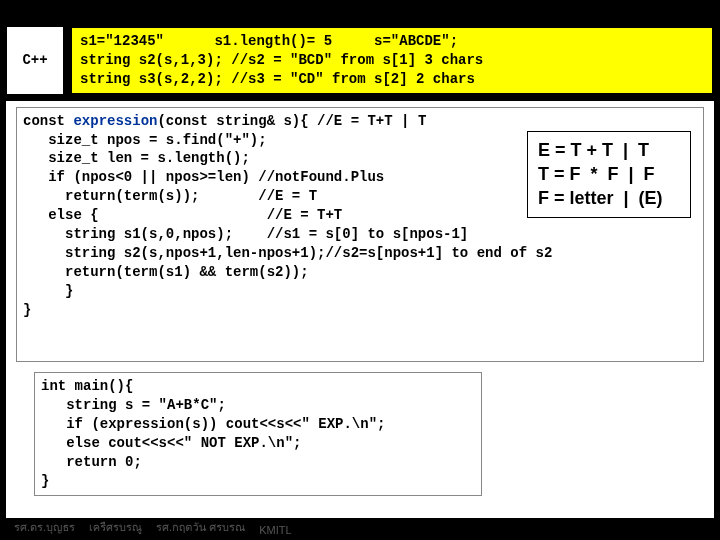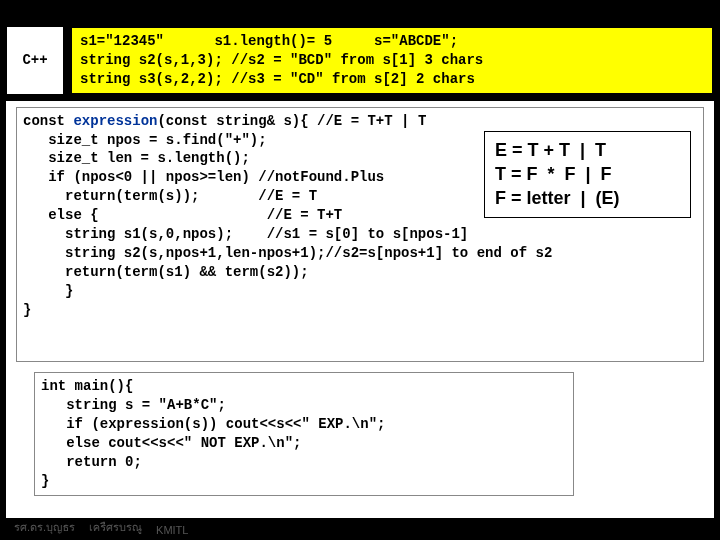--- a/index.html
+++ b/index.html
@@ -60,34 +60,34 @@
     line-height: 1.35;
     white-space: pre;
     padding: 4px 6px;
     position: relative;
   }
   .expr-kw { color: #003399; text-align: right; }
   .grammar-box {
     position: absolute;
     top: 23px;
     right: 12px;
-    width: 207px;
+    width: 164px;
     background: #fff;
     border: 1px solid #000;
     padding: 6px 10px;
     font-family: Arial, sans-serif;
     font-size: 18px;
     line-height: 1.35;
     white-space: pre;
   }
   .code-block2 {
     background: #fff;
     border: 1px solid #888;
     margin: 10px 0 16px 18px;
-    width: 540px;
+    width: 448px;
     font-family: "Courier New", monospace;
     font-weight: bold;
     font-size: 14px;
     line-height: 1.35;
     white-space: pre;
     padding: 4px 6px;
   }
   .footer {
     position: absolute;
     bottom: 4px;
@@ -136,14 +136,15 @@
    string s = "A+B*C";
    if (expression(s)) cout&lt;&lt;s&lt;&lt;" EXP.\n";
    else cout&lt;&lt;s&lt;&lt;" NOT EXP.\n";
    return 0;
 }</div>
 </div>
 
 <div class="footer">
   <span>รศ.ดร.บุญธร</span>
   <span>เครืศรบรณู</span>
+  <span>รศ.กฤตวัน  ศรบรณ</span>
   <span>KMITL</span>
 </div>
 
 </body></html>

